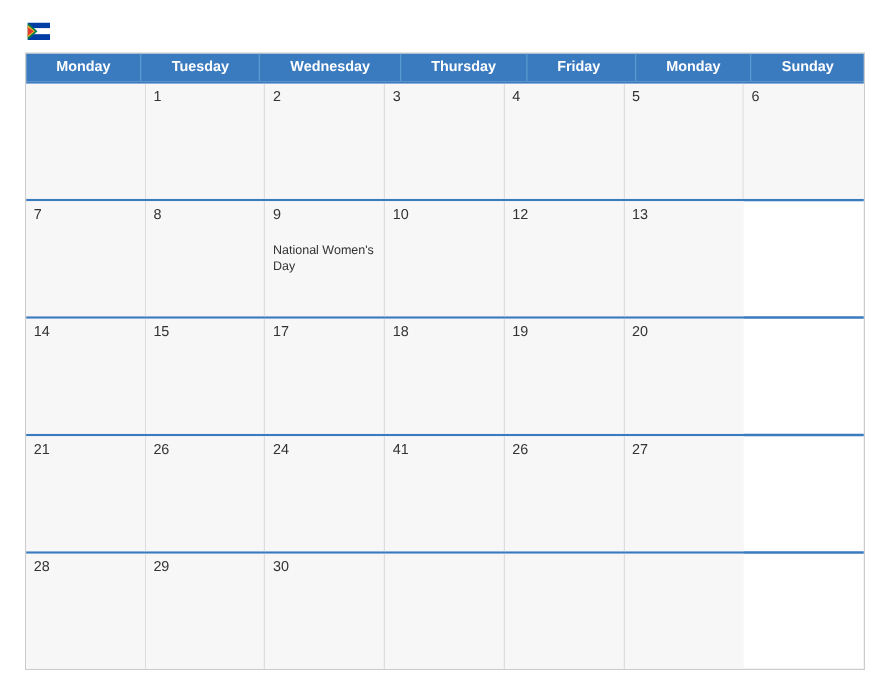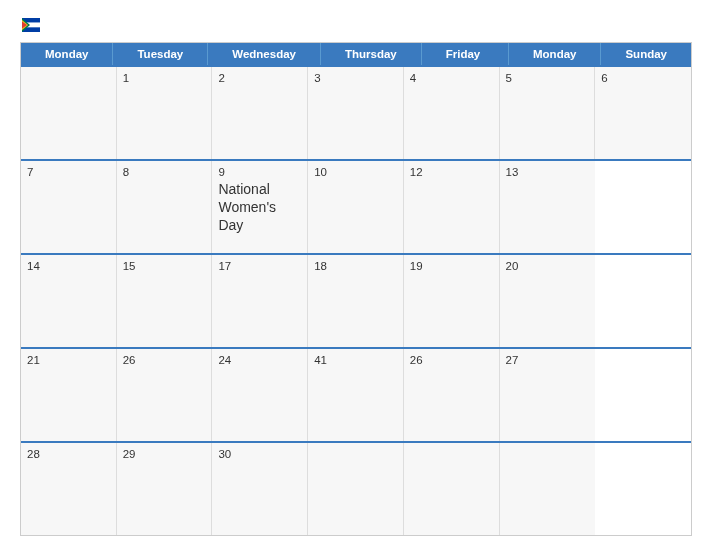--- a/index.html
+++ b/index.html
@@ -107,24 +107,24 @@
     .cal-cell.empty {
       background: #f7f7f7;
     }
     .day-number {
       font-size: 11.5px;
       color: #333;
       display: block;
       margin-bottom: 2px;
     }
     .holiday-text {
-      font-size: 14px;
+      font-size: 10px;
       color: #333;
       line-height: 1.3;
-      margin-top: 2px;
+      margin-top: 16px;
     }
   </style>
 </head>
 <body>
 
 <div class="page">
   <div class="header">
     <div class="logo">
       <span class="logo-text-general"></span>
 

